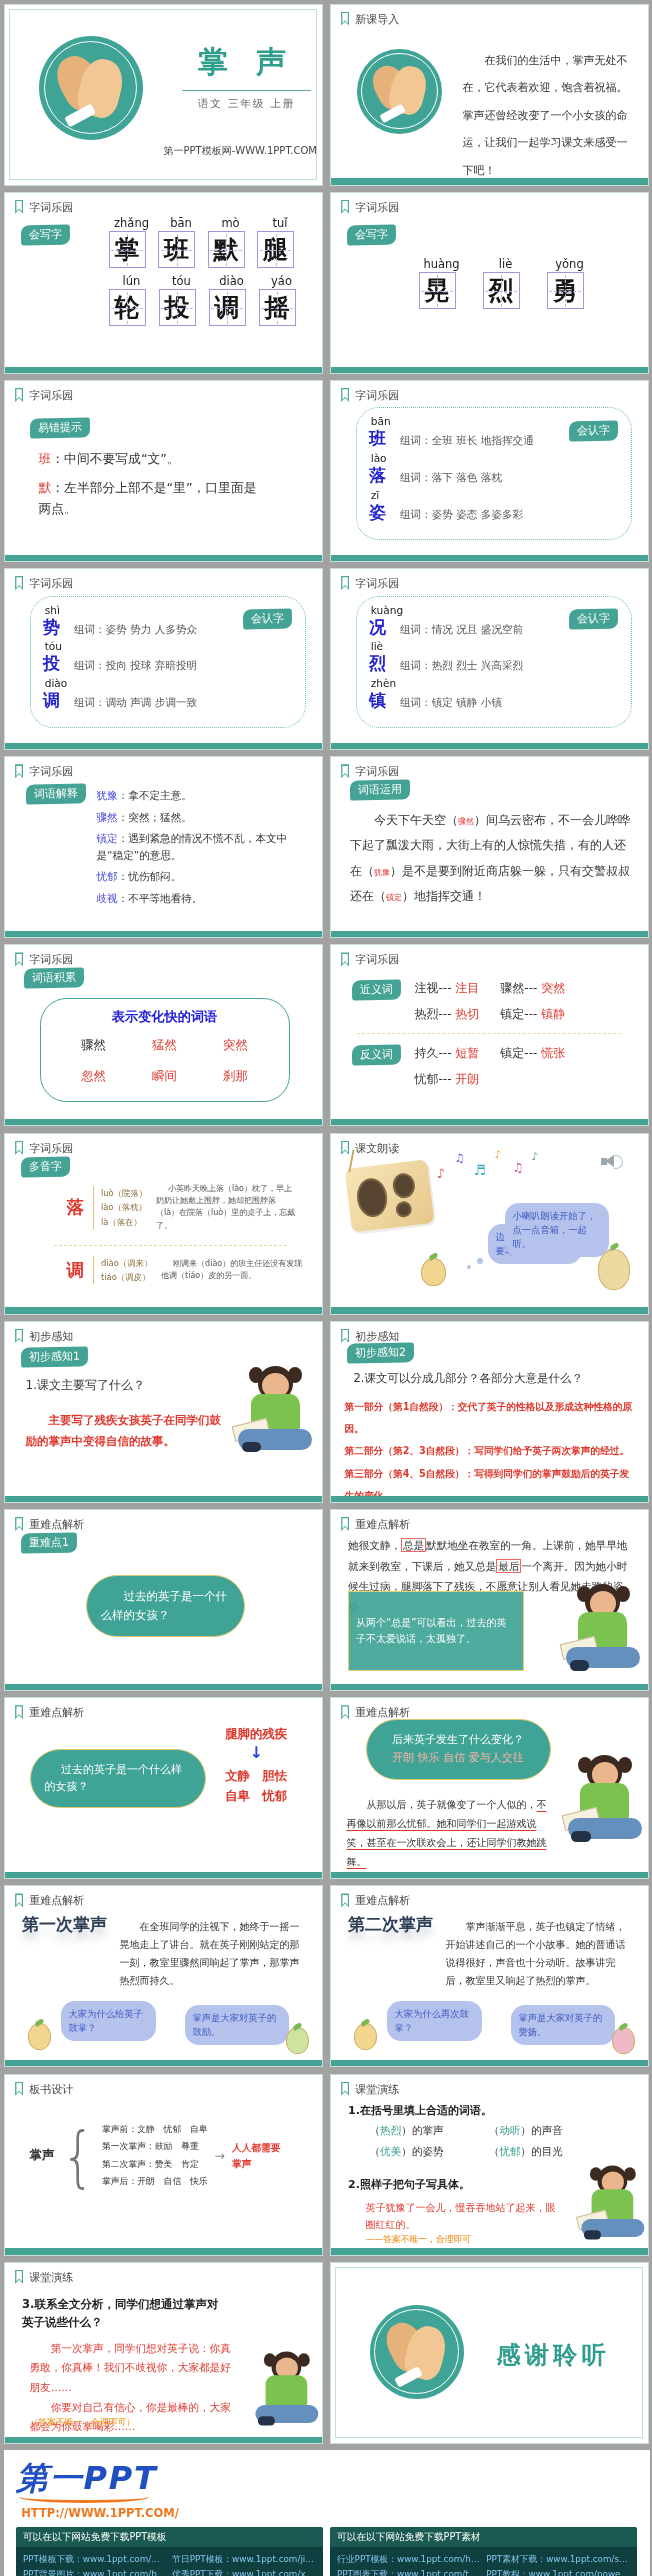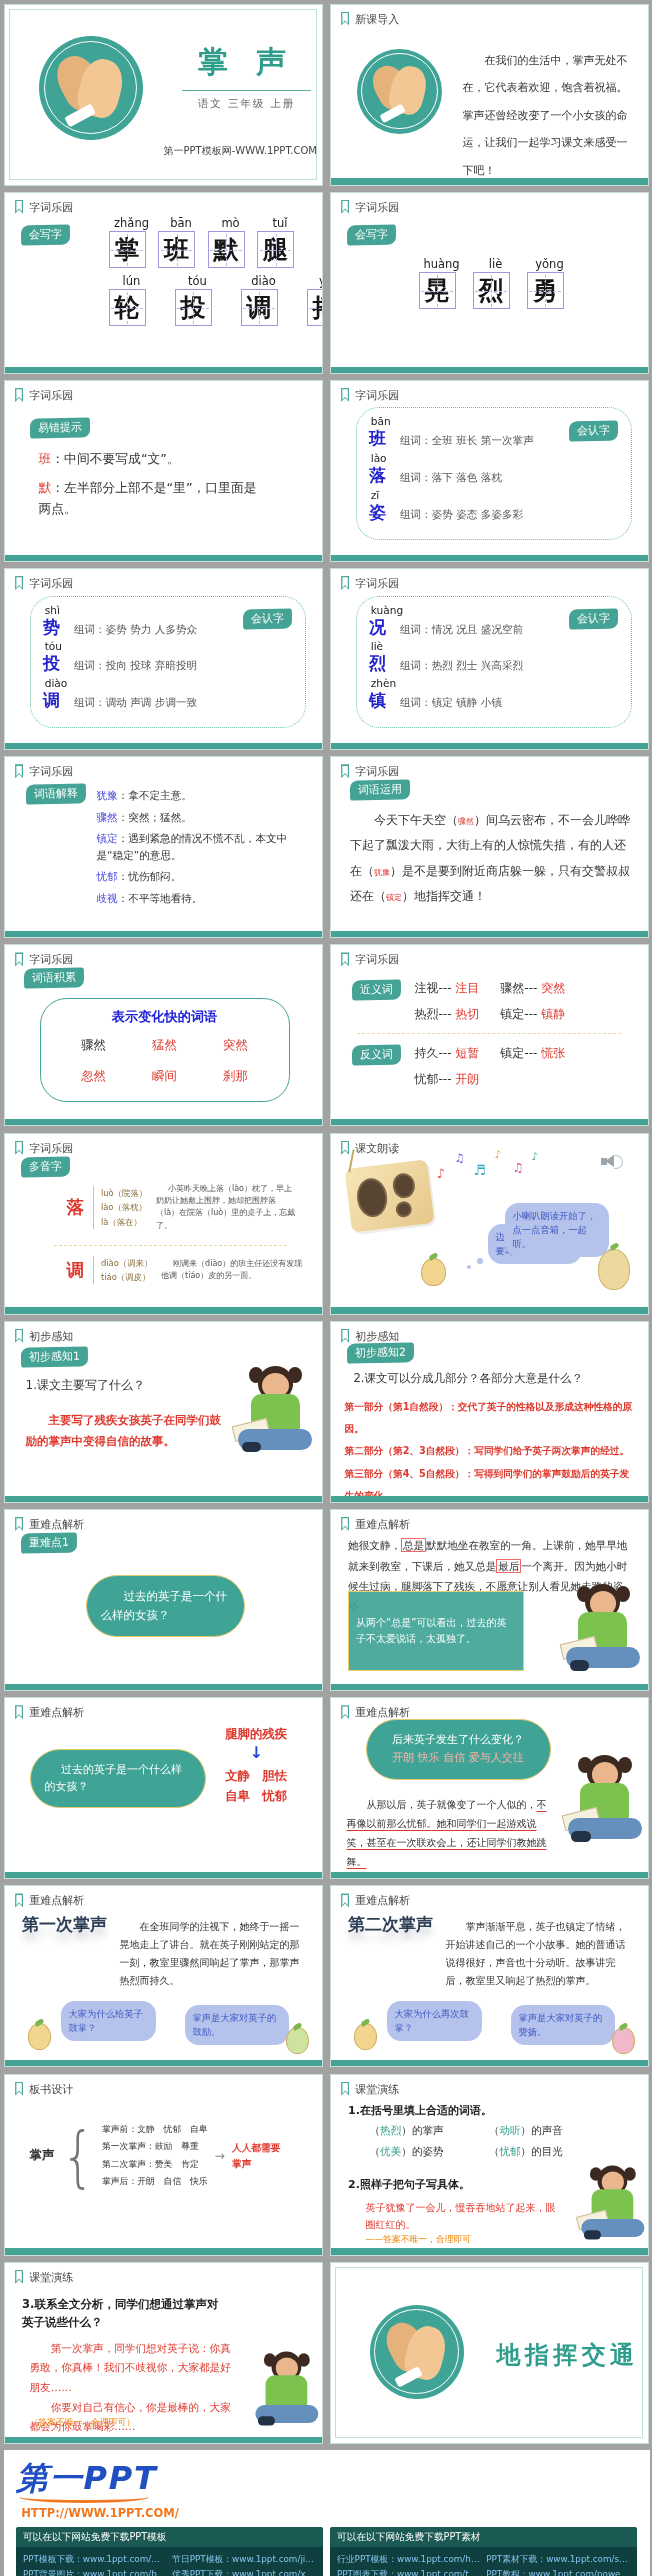--- a/index.html
+++ b/index.html
@@ -143,21 +143,21 @@
               <span>默</span>
             </div>
           </div>
         <div class="zcell">
             <div class="py">tuǐ</div>
             <div class="zi">
               <span>腿</span>
             </div>
           </div>
       </div>
-      <div style="position:absolute;left:104px;top:81px;display:flex;gap:20px">
+      <div style="position:absolute;left:104px;top:81px;display:flex;gap:4px">
         <div class="zcell">
             <div class="py">lún</div>
             <div class="zi">
               <span>轮</span>
             </div>
           </div>
         <div class="zcell">
             <div class="py">tóu</div>
             <div class="zi">
               <span>投</span>
@@ -181,21 +181,21 @@
 
     <div class="slide">
       <div class="shead">
           <span class="bm">
             <b></b>
             <b></b>
           </span>
           <span class="t">字词乐园</span>
         </div>
       <span class="badge" style="position:absolute;left:16px;top:32px">会写字</span>
-      <div style="position:absolute;left:88px;top:64px;display:flex;gap:8px">
+      <div style="position:absolute;left:88px;top:64px;display:flex;gap:18px">
         <div class="zcell">
             <div class="py">huàng</div>
             <div class="zi">
               <span>晃</span>
             </div>
           </div>
         <div class="zcell">
             <div class="py">liè</div>
             <div class="zi">
               <span>烈</span>
@@ -235,21 +235,21 @@
             <b></b>
             <b></b>
           </span>
           <span class="t">字词乐园</span>
         </div>
       <div class="renbox">
         <span class="badge" style="position:absolute;right:12.4px;top:12.4px">会认字</span>
         <div class="ren-pin">bān</div>
         <div class="ren-line">
             <span class="ren-zi">班</span>
-            <span class="ren-w">组词：全班  班长  第一次掌声</span>
+            <span class="ren-w">组词：全班  班长  地指挥交通</span>
           </div>
         <div class="ren-pin">lào</div>
         <div class="ren-line">
             <span class="ren-zi">落</span>
             <span class="ren-w">组词：落下  落色  落枕</span>
           </div>
         <div class="ren-pin">zī</div>
         <div class="ren-line">
             <span class="ren-zi">姿</span>
             <span class="ren-w">组词：姿势  姿态  多姿多彩</span>
@@ -749,21 +749,21 @@
       <div class="sbar"></div>
     </div>
 
     <div class="slide">
       <div class="frame"></div>
       <div class="hands" style="left:39px;top:42px;width:94px;height:94px">
         <div class="palm back" style="left:19.4px;top:17.6px;width:35px;height:49px;transform:rotate(-28deg)"></div>
         <div class="palm" style="left:37px;top:21px;width:37px;height:53px;transform:rotate(14deg)"></div>
         <div class="cuff" style="left:25px;top:67px;width:26.5px;height:9.7px;transform:rotate(-28deg)"></div>
       </div>
-      <div class="teal" style="position:absolute;left:166px;top:76px;font-size:24px;font-weight:800;letter-spacing:4.4px">地指挥交通</div>
+      <div class="teal" style="position:absolute;left:166px;top:76px;font-size:24px;font-weight:800;letter-spacing:4.4px">感谢聆听</div>
     </div>
   </div>
 
   <div class="footer">
     <div class="logo">第一PPT</div>
     <div class="logourl">HTTP://WWW.1PPT.COM/</div>
     <div class="band">
       <div class="cell">
         <div class="cellhdr">可以在以下网站免费下载PPT模板</div>
         <div class="links">

